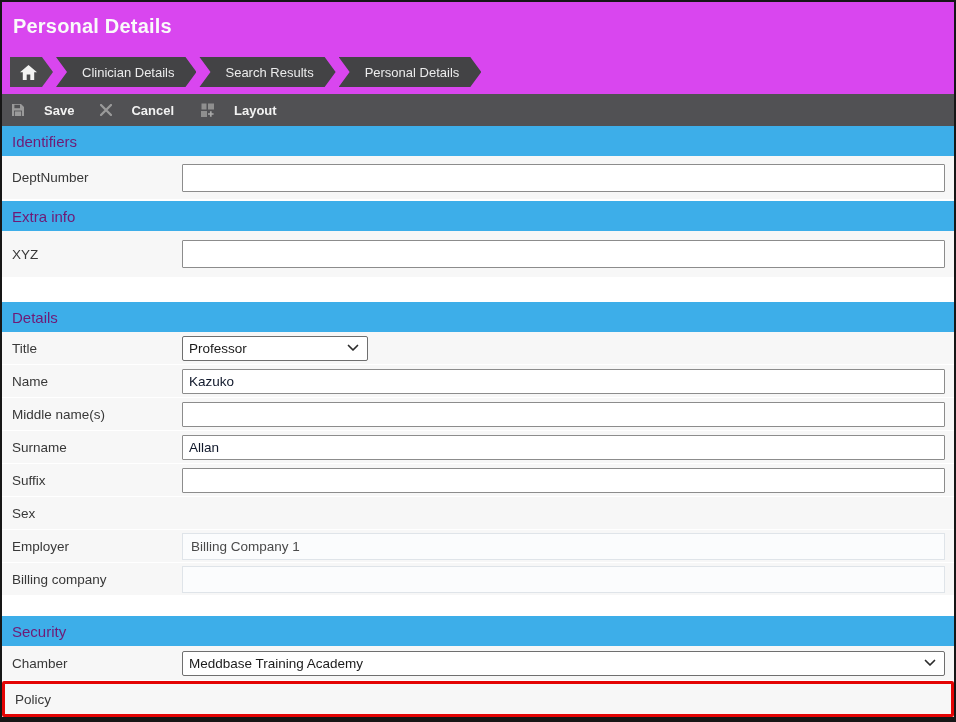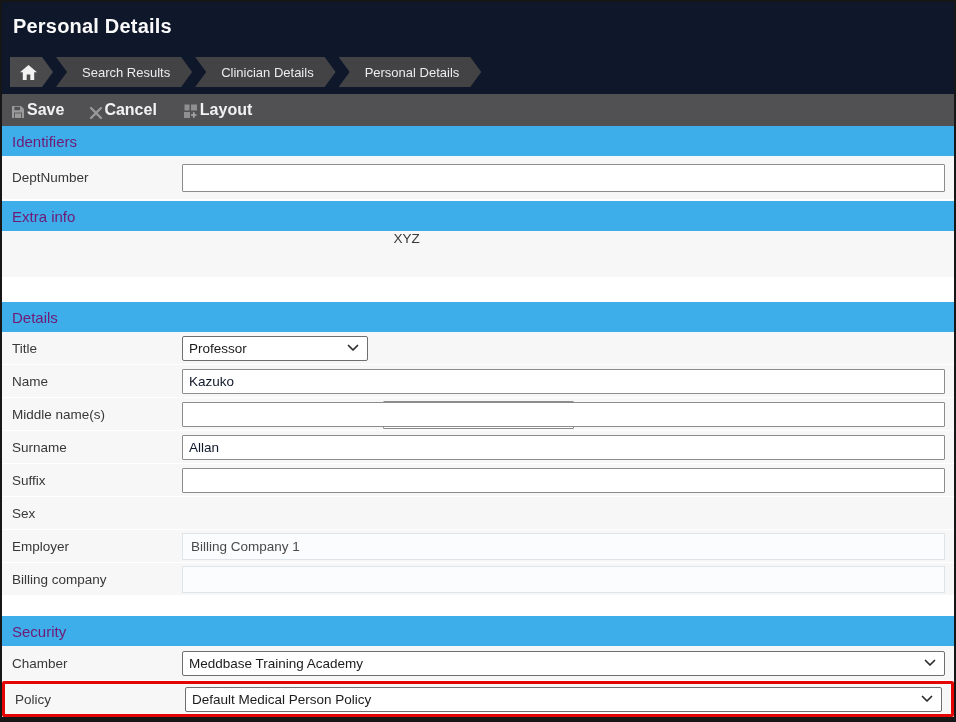--- a/index.html
+++ b/index.html
@@ -6,21 +6,21 @@
   html,body { width:956px; height:722px; }
   body {
     font-family:"Liberation Sans", sans-serif;
     background:#ffffff;
     border:2px solid #161616;
     border-bottom-width:5px;
     overflow:hidden;
   }
 
   
-  .topband { background:#0f172a; }
+  .topband { background:#d946ef; }
   .titlebar {
     height:48px; display:flex; align-items:center; padding-left:11px;
   }
   .titlebar .title {
     color:#fafafa; font-size:20px; font-weight:700; letter-spacing:.2px;
   }
   .breadcrumbbar {
     height:44px; display:flex; align-items:center; padding-left:8px;
   }
   .crumb {
@@ -33,37 +33,37 @@
     clip-path:polygon(0 0, calc(100% - 11px) 0, 100% 50%, calc(100% - 11px) 100%, 0 100%);
     padding:0 16px 0 10px; margin-left:0; background:#4a4a4c;
   }
 
   
   .toolbar {
     height:32px; background:#515154; display:flex; align-items:center;
     gap:26px; padding-left:9px;
   }
   .tool {
-    display:flex; align-items:flex-end; gap:2px; cursor:pointer;
-    color:#f2f2f2; font-size:16px; font-weight:700;
+    display:flex; align-items:center; gap:19px; cursor:pointer;
+    color:#f2f2f2; font-size:13px; font-weight:700;
   }
   .tool svg { display:block; }
 
   
   .section-header {
     height:30px; background:#3daee9; color:#701a75;
     display:flex; align-items:center; padding-left:10px;
     font-size:15px; font-weight:400;
   }
   .row {
     display:flex; align-items:center; background:#f7f7f7;
     border-bottom:1px solid #ffffff; padding:0 9px 0 10px; height:33px;
   }
   .row-tall { height:45px; border-bottom-width:2px; }
-  .row-tall2 { height:47px;flex-direction:column; }
+  .row-tall2 { height:47px; }
   .row-sec { height:35px; }
   .lbl {
     width:170px; flex:0 0 170px; font-size:13.5px; color:#383838;
   }
   .fld { flex:1; display:flex; align-items:center; }
 
   .ti {
     width:100%; height:25px; border:1px solid #8c8c8c; background:#fff;
     font-family:"Liberation Sans", sans-serif; font-size:13.5px; color:#0f172a;
     padding:0 6px; border-radius:1px;
@@ -110,24 +110,24 @@
   </div>
   <div class="breadcrumbbar">
     <div class="crumb crumb-home">
       <span style="display:flex;">
         <svg width="17" height="15" viewBox="0 0 17 15">
           <path d="M8.5 0 L17 7.2 H14.2 V15 H10.3 V9.6 H6.7 V15 H2.8 V7.2 H0 Z" fill="#f2f2f2"></path>
         </svg>
       </span>
     </div>
     <div class="crumb">
+      <span>Clinician Details</span>
+    </div>
+    <div class="crumb">
       <span>Search Results</span>
-    </div>
-    <div class="crumb">
-      <span>Clinician Details</span>
     </div>
     <div class="crumb">
       <span>Personal Details</span>
     </div>
   </div>
 </div>
 
 <div class="toolbar">
   <div class="tool">
     <span>
@@ -267,26 +267,14 @@
             <path d="M1.5 1.5 L6 6 L10.5 1.5" fill="none" stroke="#2b2b2b" stroke-width="1.7" stroke-linecap="round" stroke-linejoin="round"></path>
           </svg>
       </span>
     </span>
   </span>
 </div>
 
 <div class="hl-box">
   <div class="row">
     <span class="lbl">Policy</span>
-    <span class="fld">
-      <span class="sel sel-full" style="width:100%;">
-        <select>
-          <option>Default Medical Person Policy</option>
-        </select>
-        <span class="chev">
-          <svg width="12" height="8" viewBox="0 0 12 8">
-              <path d="M1.5 1.5 L6 6 L10.5 1.5" fill="none" stroke="#2b2b2b" stroke-width="1.7" stroke-linecap="round" stroke-linejoin="round"></path>
-            </svg>
-        </span>
-      </span>
-    </span>
   </div>
 </div>
 
 </body></html>

